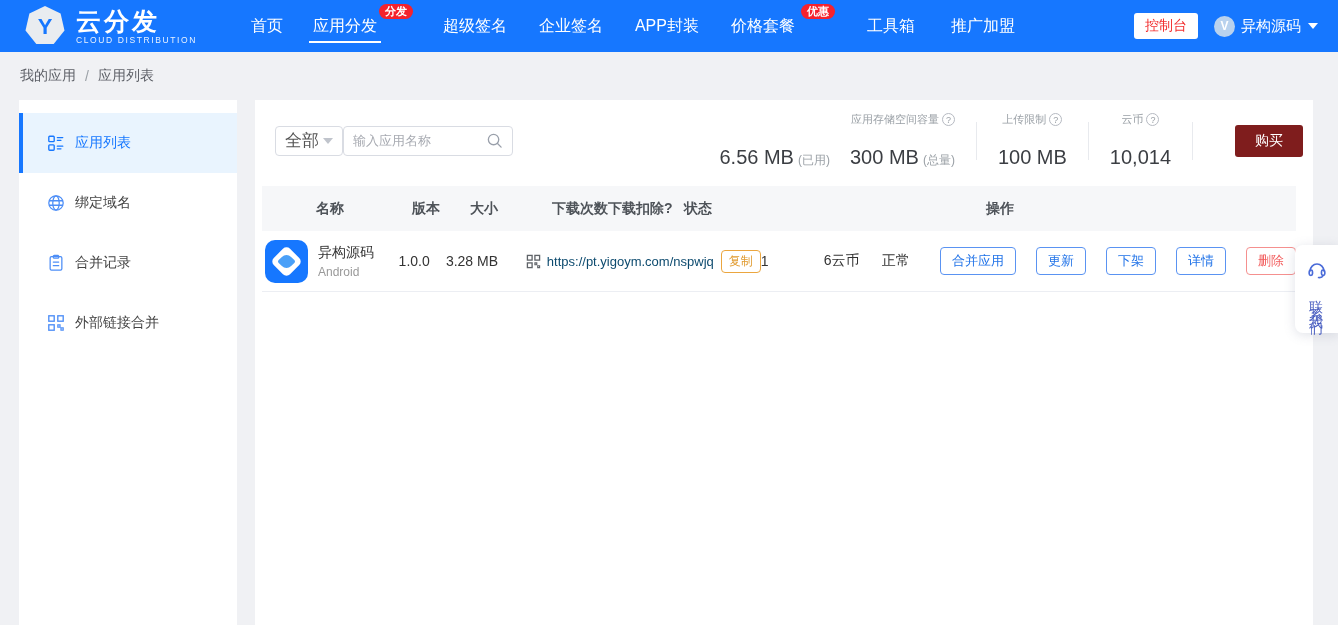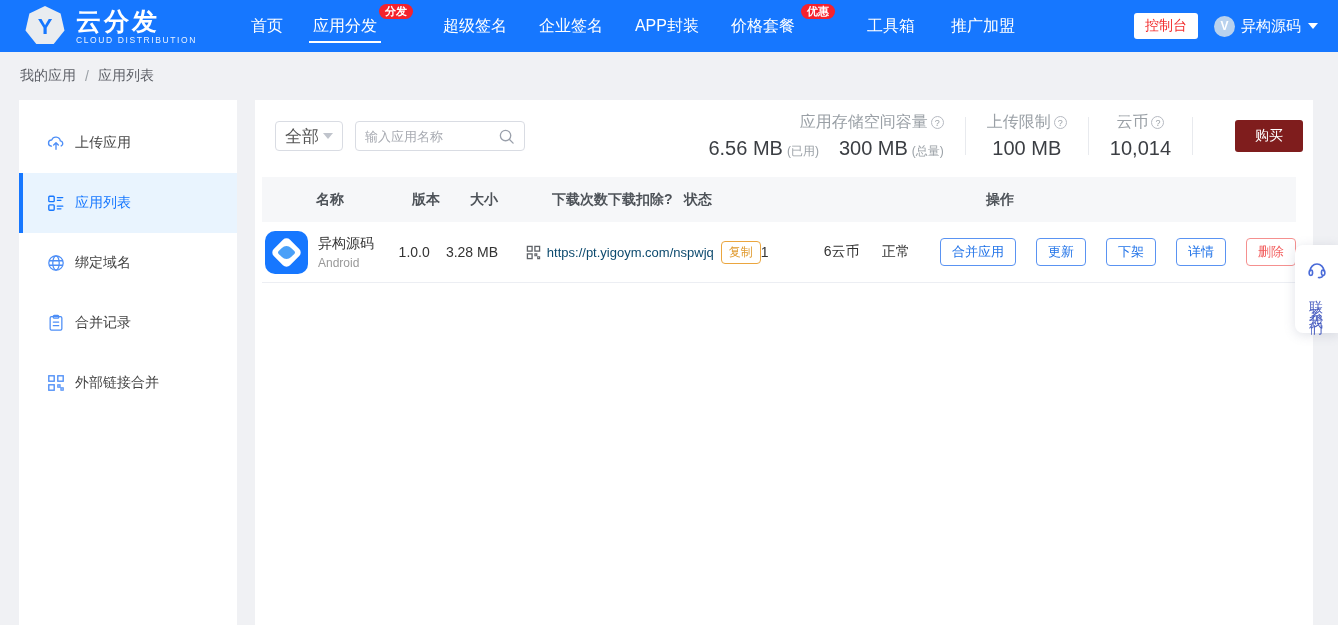--- a/index.html
+++ b/index.html
@@ -37,28 +37,28 @@
   .side-item { height:60px; display:flex; align-items:center; padding-left:28px; font-size:14px; color:#444; cursor:pointer; position:relative; }
   .side-item .icon { width:18px; height:18px; margin-right:10px; display:inline-flex; }
   .side-item.active { background:#e9f4fe; color:#1677ff; }
   .side-item.active::before { content:""; position:absolute; left:0; top:0; bottom:0; width:4px; background:#1677ff; }
 
   
   .main { position:absolute; left:255px; top:100px; right:25px; bottom:0; background:#fff; }
   .toolbar { display:flex; align-items:center; padding:12px 10px 0 20px; }
   .select-box { width:68px; height:30px; border:1px solid #d9dce3; border-radius:4px; display:flex; align-items:center; justify-content:space-between; padding:0 9px; font-size:17px; color:#555; cursor:pointer; background:#fff; }
   .caret-gray { width:0; height:0; border-left:5px solid transparent; border-right:5px solid transparent; border-top:6px solid #c0c4cc; }
-  .search-box { width:170px; height:30px; border:1px solid #d9dce3; border-radius:4px; margin-left:12px; display:flex; align-items:center; padding:0 9px; background:#fff; }
+  .search-box { width:170px; height:30px; border:1px solid #d9dce3; border-radius:4px; margin-left:0; display:flex; align-items:center; padding:0 9px; background:#fff; }
   .search-box input { border:none; outline:none; flex:1; font-size:13px; color:#333; font-family:inherit; min-width:0; }
   .search-box input::placeholder { color:#a8abb2; }
   .stats { margin-left:auto; display:flex; align-items:center; }
   .stat-group { display:flex; flex-direction:column; }
   .stat-group.right-al { align-items:flex-end; }
   .stat-group.center-al { align-items:center; }
-  .stat-label { font-size:16px; color:#9aa0a6; display:flex; align-items:center; margin-bottom:4px; }
+  .stat-label { font-size:11px; color:#9aa0a6; display:flex; align-items:center; margin-bottom:19px; }
   .help-icon { width:13px; height:13px; border:1px solid #b6bac2; border-radius:50%; color:#9aa0a6; font-size:9px; display:inline-flex; align-items:center; justify-content:center; margin-left:3px; cursor:pointer; }
   .help-icon::after { content:"?"; }
   .stat-values { display:flex; align-items:baseline; }
   .stat-pair + .stat-pair { margin-left:20px; }
   .stat-value { font-size:20px; color:#3b3e43; }
   .stat-unit { font-size:12px; color:#9aa0a6; margin-left:4px; }
   .stat-divider { width:1px; height:38px; background:#e8eaee; margin:0 21px; }
   .buy-btn { background:#7f1d1d; color:#fff; border:none; font-size:14px; padding:7px 20px; border-radius:3px; cursor:pointer; margin-left:21px; font-family:inherit; }
 
   
@@ -140,29 +140,20 @@
   </div>
 </div>
 
 <div class="breadcrumb">
   <span>我的应用</span>
   <span class="sep">/</span>
   <span>应用列表</span>
 </div>
 
 <div class="sidebar">
-  <div class="side-item">
-    <span class="icon">
-      <svg viewBox="0 0 20 20" width="18" height="18" fill="none" stroke="#4d8ef7" stroke-width="1.5" stroke-linecap="round" stroke-linejoin="round">
-        <path d="M5 13.5 a3.4 3.4 0 0 1 0.2-6.8 a5 5 0 0 1 9.6 0.9 a3 3 0 0 1 1 5.7"></path>
-        <path d="M10 17 V10 M7.4 12.3 L10 9.7 L12.6 12.3"></path>
-      </svg>
-    </span>
-    <span>上传应用</span>
-  </div>
   <div class="side-item active">
     <span class="icon">
       <svg viewBox="0 0 20 20" width="18" height="18" fill="none" stroke="#1677ff" stroke-width="1.5" stroke-linecap="round">
         <rect x="2" y="2.5" width="6" height="6" rx="1"></rect>
         <rect x="2" y="12" width="6" height="6" rx="1"></rect>
         <path d="M11.5 4h6 M11.5 7h4 M11.5 13.5h6 M11.5 16.5h4"></path>
       </svg>
     </span>
     <span>应用列表</span>
   </div>

